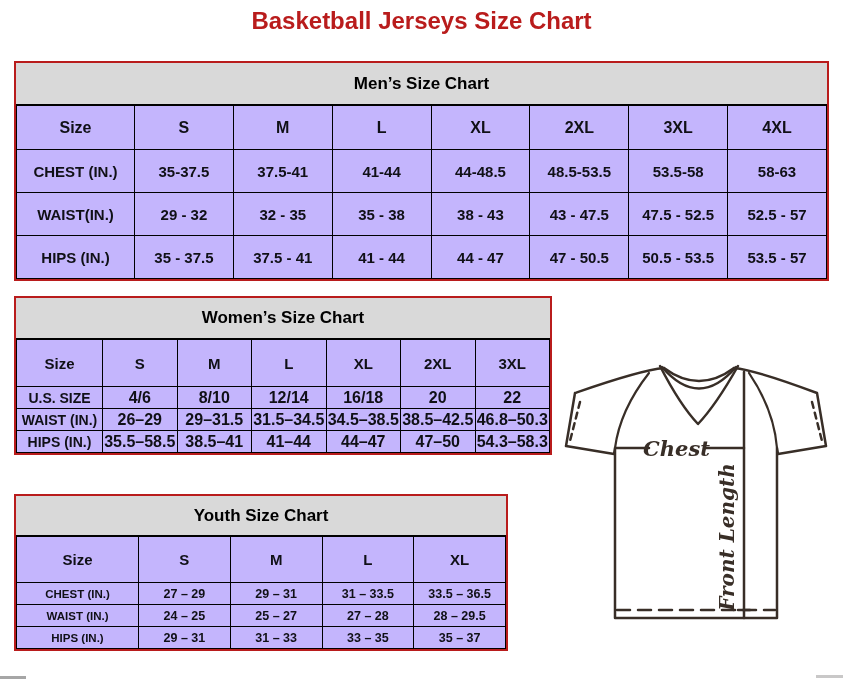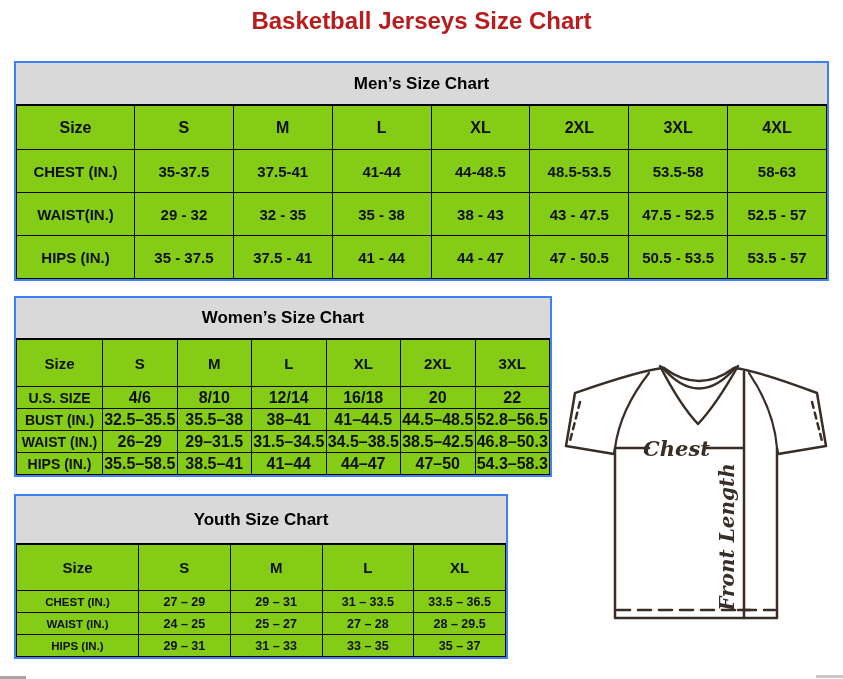--- a/index.html
+++ b/index.html
@@ -9,21 +9,21 @@
     font-family:"Liberation Sans", sans-serif; color:#000;
   }
   .canvas { position:absolute; left:0; top:0; width:843px; height:679px; background:#fff; }
 
   .title {
     position:absolute; top:7px; left:0; width:100%;
     text-align:center; font-size:24px; font-weight:bold; color:#b91c1c;
   }
 
   
-  .chart { position:absolute; border:2px solid #3b82f6; background:#84cc16; }
+  .chart { position:absolute; border:2px solid #b91c1c; background:#c4b5fd; }
   .chart .cap {
     background:var(--caption-bg,#d9d9d9);
     border-bottom:1px solid #000;
     display:flex; align-items:center; justify-content:center;
     font-weight:bold; font-size:17px; color:#000;
   }
   .chart table { border-collapse:collapse; width:100%; table-layout:fixed; }
   .chart th, .chart td {
     border:1px solid #000; text-align:center; vertical-align:middle;
     font-weight:bold; padding:0; color:#101016; white-space:nowrap; overflow:hidden;
@@ -39,21 +39,21 @@
   
   .women { left:14px; top:296px; width:538px; }
   .women .cap { height:41px; }
   .women thead th { height:47px; font-size:15px; }
   .women tbody th, .women tbody td { height:22px; font-size:16px; }
   .women tbody th { font-size:14px; }
   .women table tr > *:first-child { width:86px; }
 
   
   .youth { left:14px; top:494px; width:494px; }
-  .youth .cap { height:48px; }
+  .youth .cap { height:40px; }
   .youth thead th { height:46px; font-size:15px; }
   .youth tbody th, .youth tbody td { height:22px; font-size:12.5px; }
   .youth tbody th { font-size:11.5px; }
   .youth table tr > *:first-child { width:122px; }
 
   
   .diagram { position:absolute; left:557px; top:360px; width:285px; height:268px; }
   .diagram svg { display:block; }
   .diagram text {
     font-family:"DejaVu Serif", serif; font-style:italic; font-weight:bold;
@@ -137,29 +137,20 @@
         </thead>
         <tbody>
           <tr>
             <th>U.S. SIZE</th>
             <td>4/6</td>
             <td>8/10</td>
             <td>12/14</td>
             <td>16/18</td>
             <td>20</td>
             <td>22</td>
-          </tr>
-          <tr>
-            <th>BUST (IN.)</th>
-            <td>32.5–35.5</td>
-            <td>35.5–38</td>
-            <td>38–41</td>
-            <td>41–44.5</td>
-            <td>44.5–48.5</td>
-            <td>52.8–56.5</td>
           </tr>
           <tr>
             <th>WAIST (IN.)</th>
             <td>26–29</td>
             <td>29–31.5</td>
             <td>31.5–34.5</td>
             <td>34.5–38.5</td>
             <td>38.5–42.5</td>
             <td>46.8–50.3</td>
           </tr>

